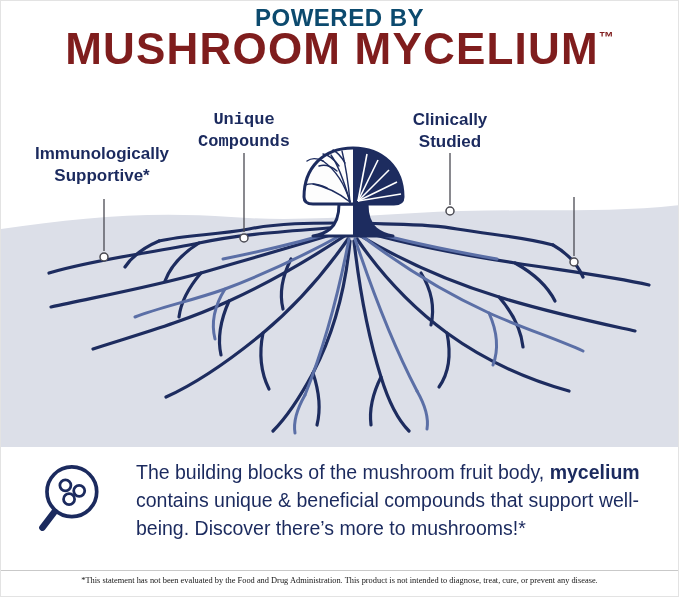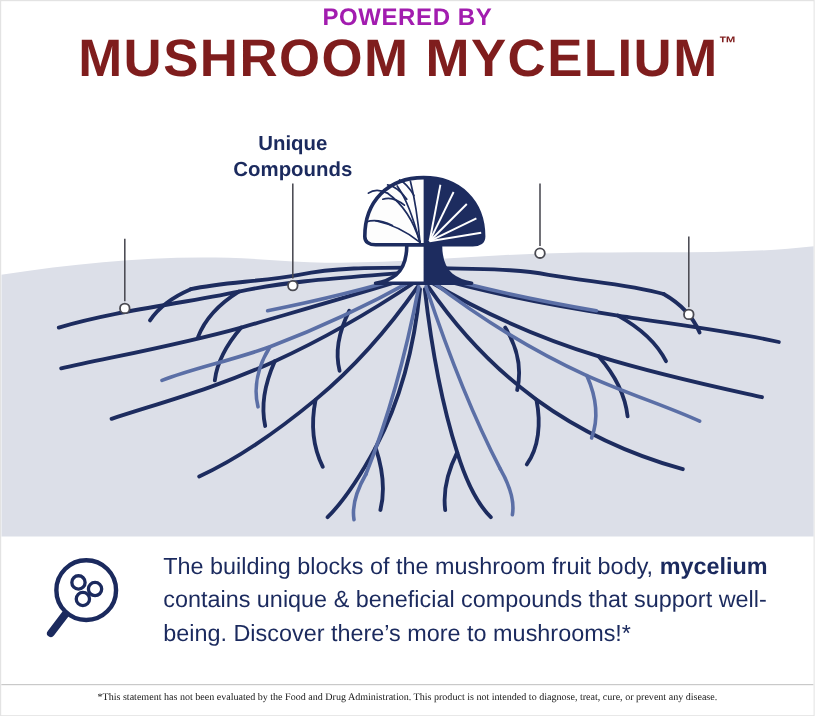--- a/index.html
+++ b/index.html
@@ -1,27 +1,27 @@
 <!DOCTYPE html>
 <html><head>
 <meta charset="utf-8">
 <style>
   html,body{margin:0;padding:0;background:#ffffff;font-family:"Liberation Sans",sans-serif;}
   .stage{position:relative;width:679px;height:597px;background:#ffffff;overflow:hidden;
          border:1px solid #e3e3e3;box-sizing:border-box;}
   .art{position:absolute;left:0;top:0;width:679px;height:597px;}
   .kicker{position:absolute;top:3px;left:0;right:0;text-align:center;
-          font-size:20px;font-weight:700;color:#a21caf;letter-spacing:.5px;}
+          font-size:24px;font-weight:700;color:#0c4a6e;letter-spacing:.5px;}
   .title{position:absolute;top:23px;left:0;right:0;text-align:center;
          font-size:44px;font-weight:700;color:#7f1d1d;letter-spacing:1.2px;white-space:nowrap;}
   .title .tm{font-size:15px;vertical-align:22px;letter-spacing:0;}
   .callout{position:absolute;text-align:center;font-size:17px;font-weight:600;
            color:#1b2a5e;line-height:1.28;white-space:pre-line;}
   #co-immuno{left:16px;top:142px;width:170px;}
-  #co-unique{left:178px;top:108px;width:130px;}
+  #co-unique{left:178px;top:108px;width:130px;font-family:Liberation Mono, monospace;}
   #co-clinical{left:384px;top:108px;width:130px;}
   #co-cutting{left:504px;top:148px;width:140px;}
   .footer{position:absolute;left:34px;top:457px;display:flex;align-items:flex-start;gap:19px;}
   .mag{width:70px;height:78px;flex:0 0 auto;margin-top:4px;}
   .desc{margin-left:12px;width:524px;font-size:19.5px;line-height:1.44;color:#1b2a5e;}
   .desc b{font-weight:700;}
   .rule{position:absolute;left:0;right:0;top:569px;border-top:1px solid #c9c9c9;}
   .disclaimer{position:absolute;top:575px;left:8px;right:8px;text-align:center;
               font-size:8.4px;color:#151515;letter-spacing:0;font-family:Liberation Serif, serif;}
 </style>
@@ -111,22 +111,26 @@
         <path d="M344,162 C340,155 336,151 332,149"></path>
         <path d="M322,160 C316,157 310,157 306,160"></path>
         <path d="M326,187 C318,183 310,182 304,184"></path>
       </g>
     </g>
   </svg>
 
   <div class="kicker">POWERED BY</div>
   <div class="title"><span>MUSHROOM MYCELIUM</span><span class="tm">™</span></div>
 
+  <div class="callout" id="co-immuno">Immunologically
+Supportive*</div>
   <div class="callout" id="co-unique">Unique
 Compounds</div>
+  <div class="callout" id="co-clinical">Clinically
+Studied</div>
 
   <div class="footer">
     <svg class="mag" viewBox="0 0 76 84" aria-hidden="true">
       <circle cx="40" cy="32" r="27" fill="none" stroke="#1b2a5e" stroke-width="4"></circle>
       <path d="M21,54 L8,71" stroke="#1b2a5e" stroke-width="7" stroke-linecap="round" fill="none"></path>
       <g fill="none" stroke="#1b2a5e" stroke-width="3">
         <circle cx="33" cy="25" r="6"></circle>
         <circle cx="48" cy="31" r="6"></circle>
         <circle cx="37" cy="40" r="6"></circle>
       </g>

